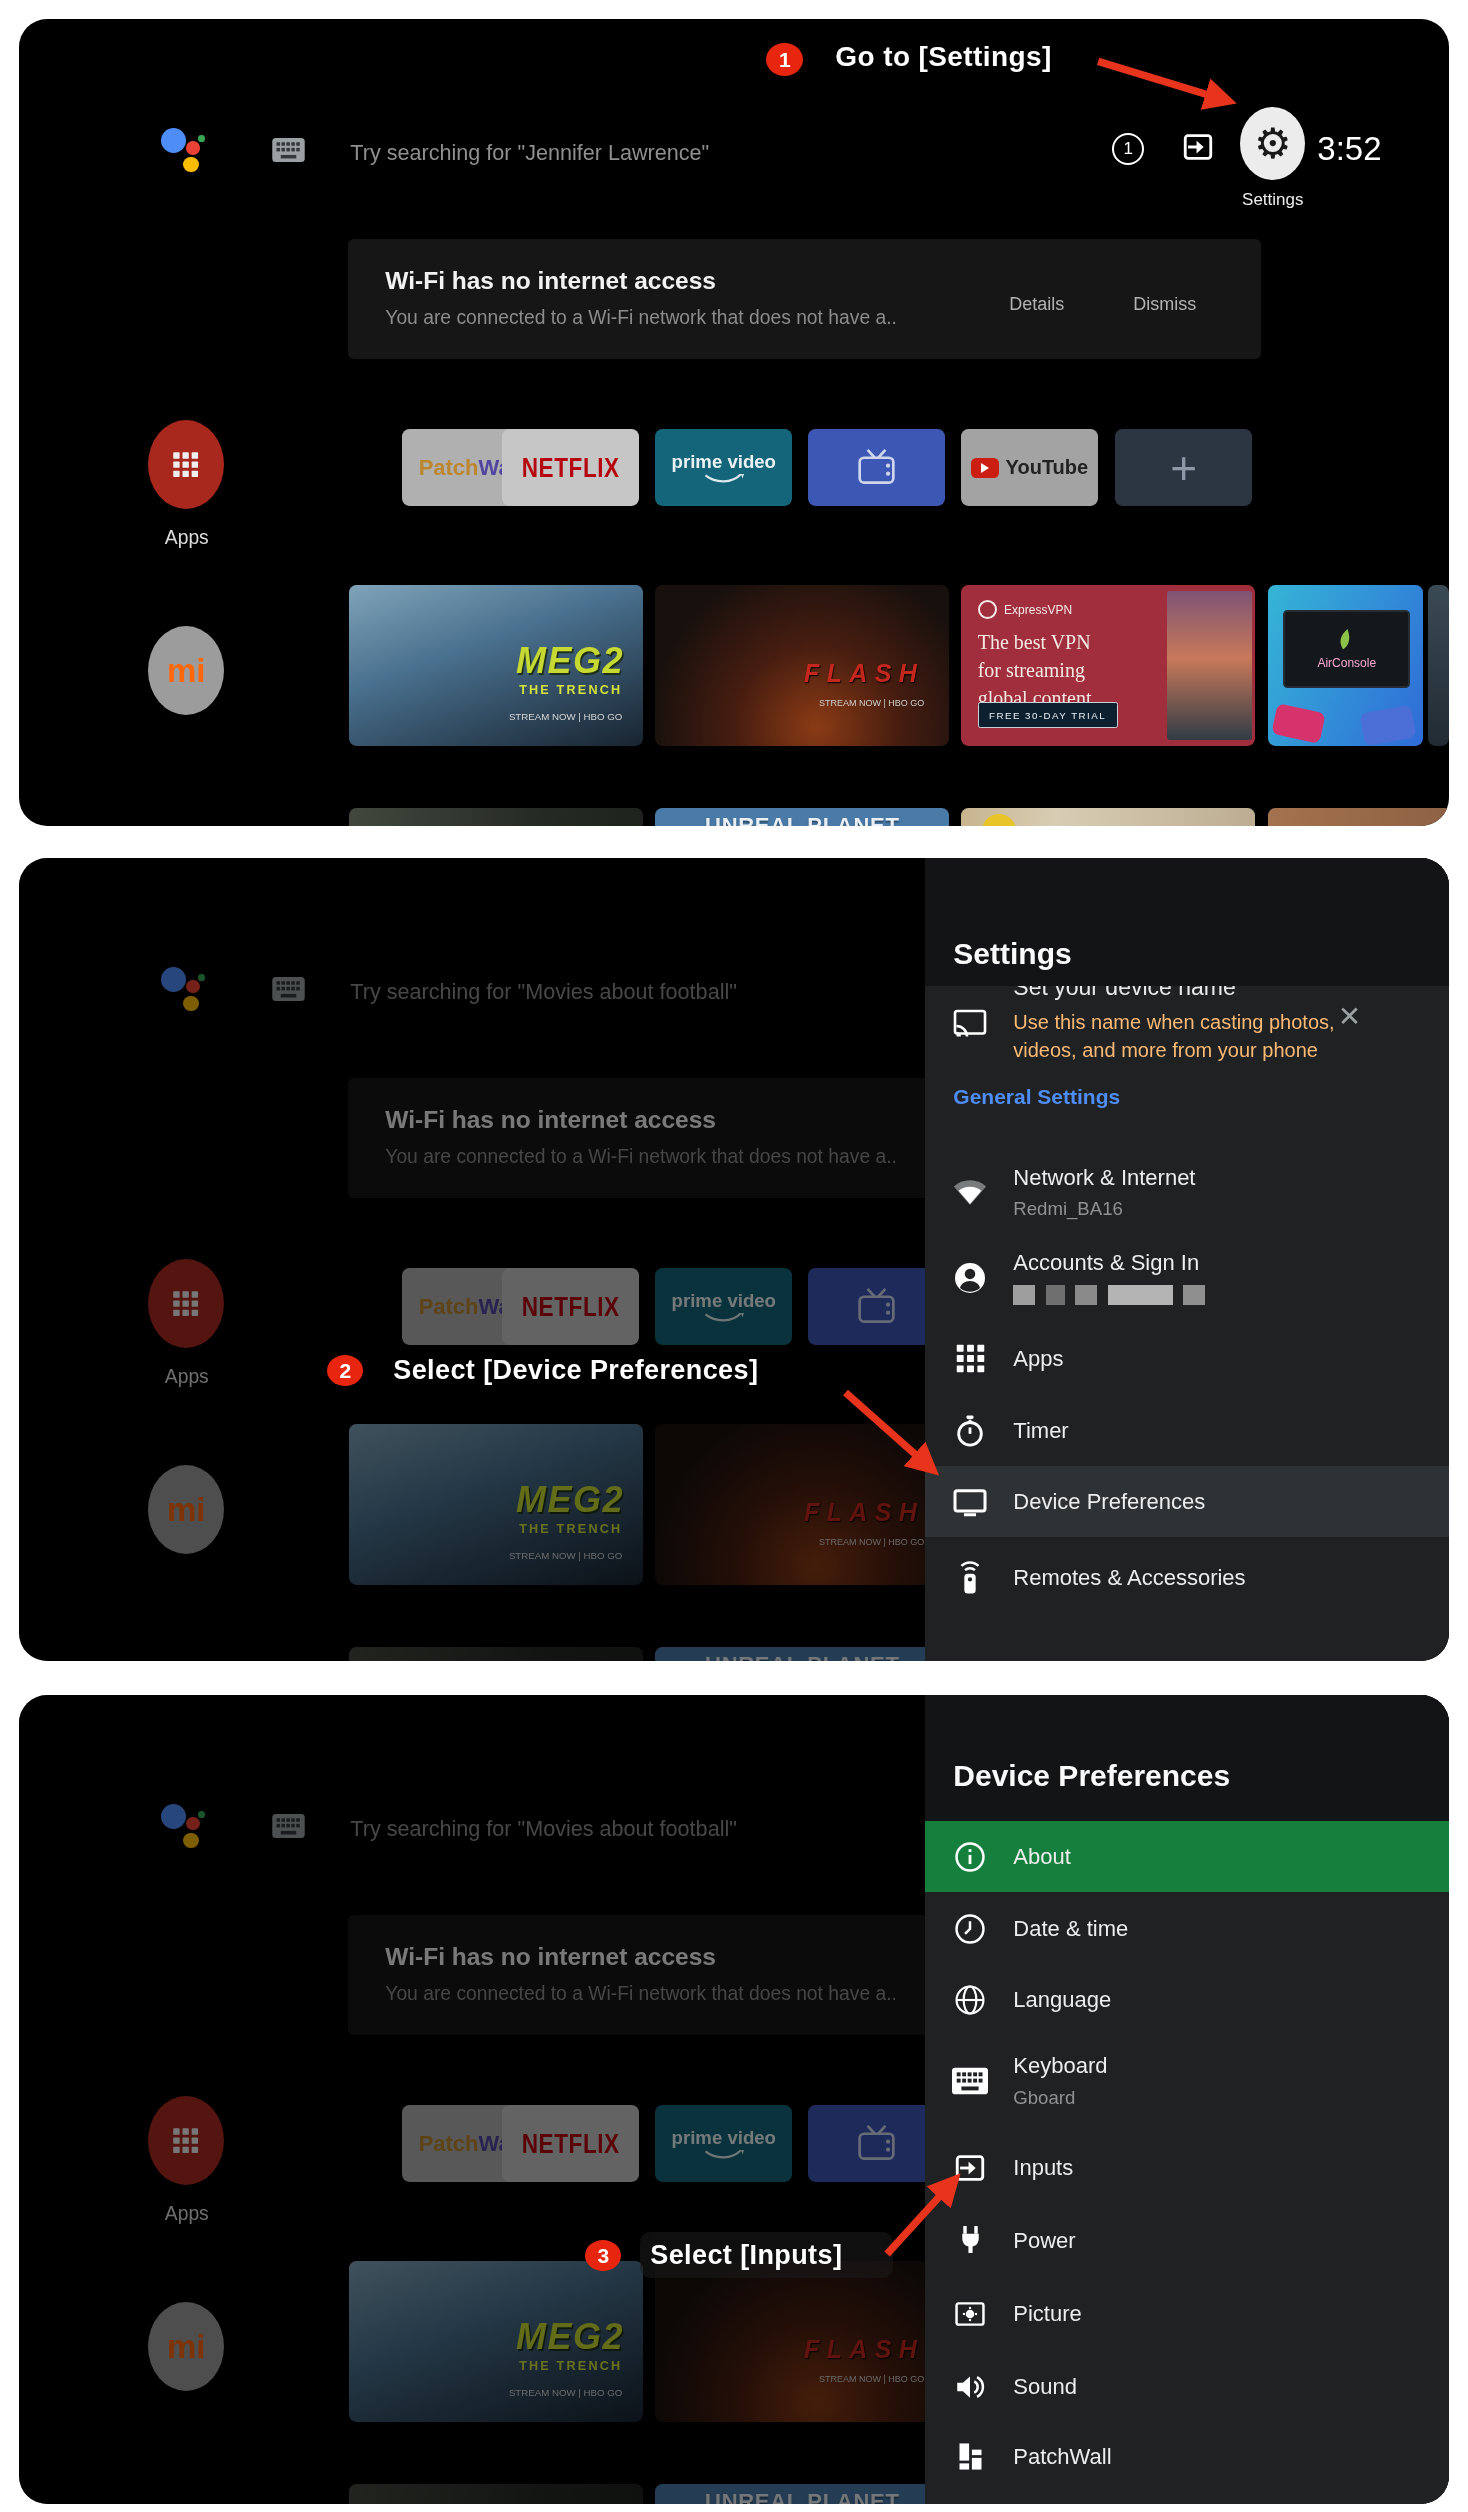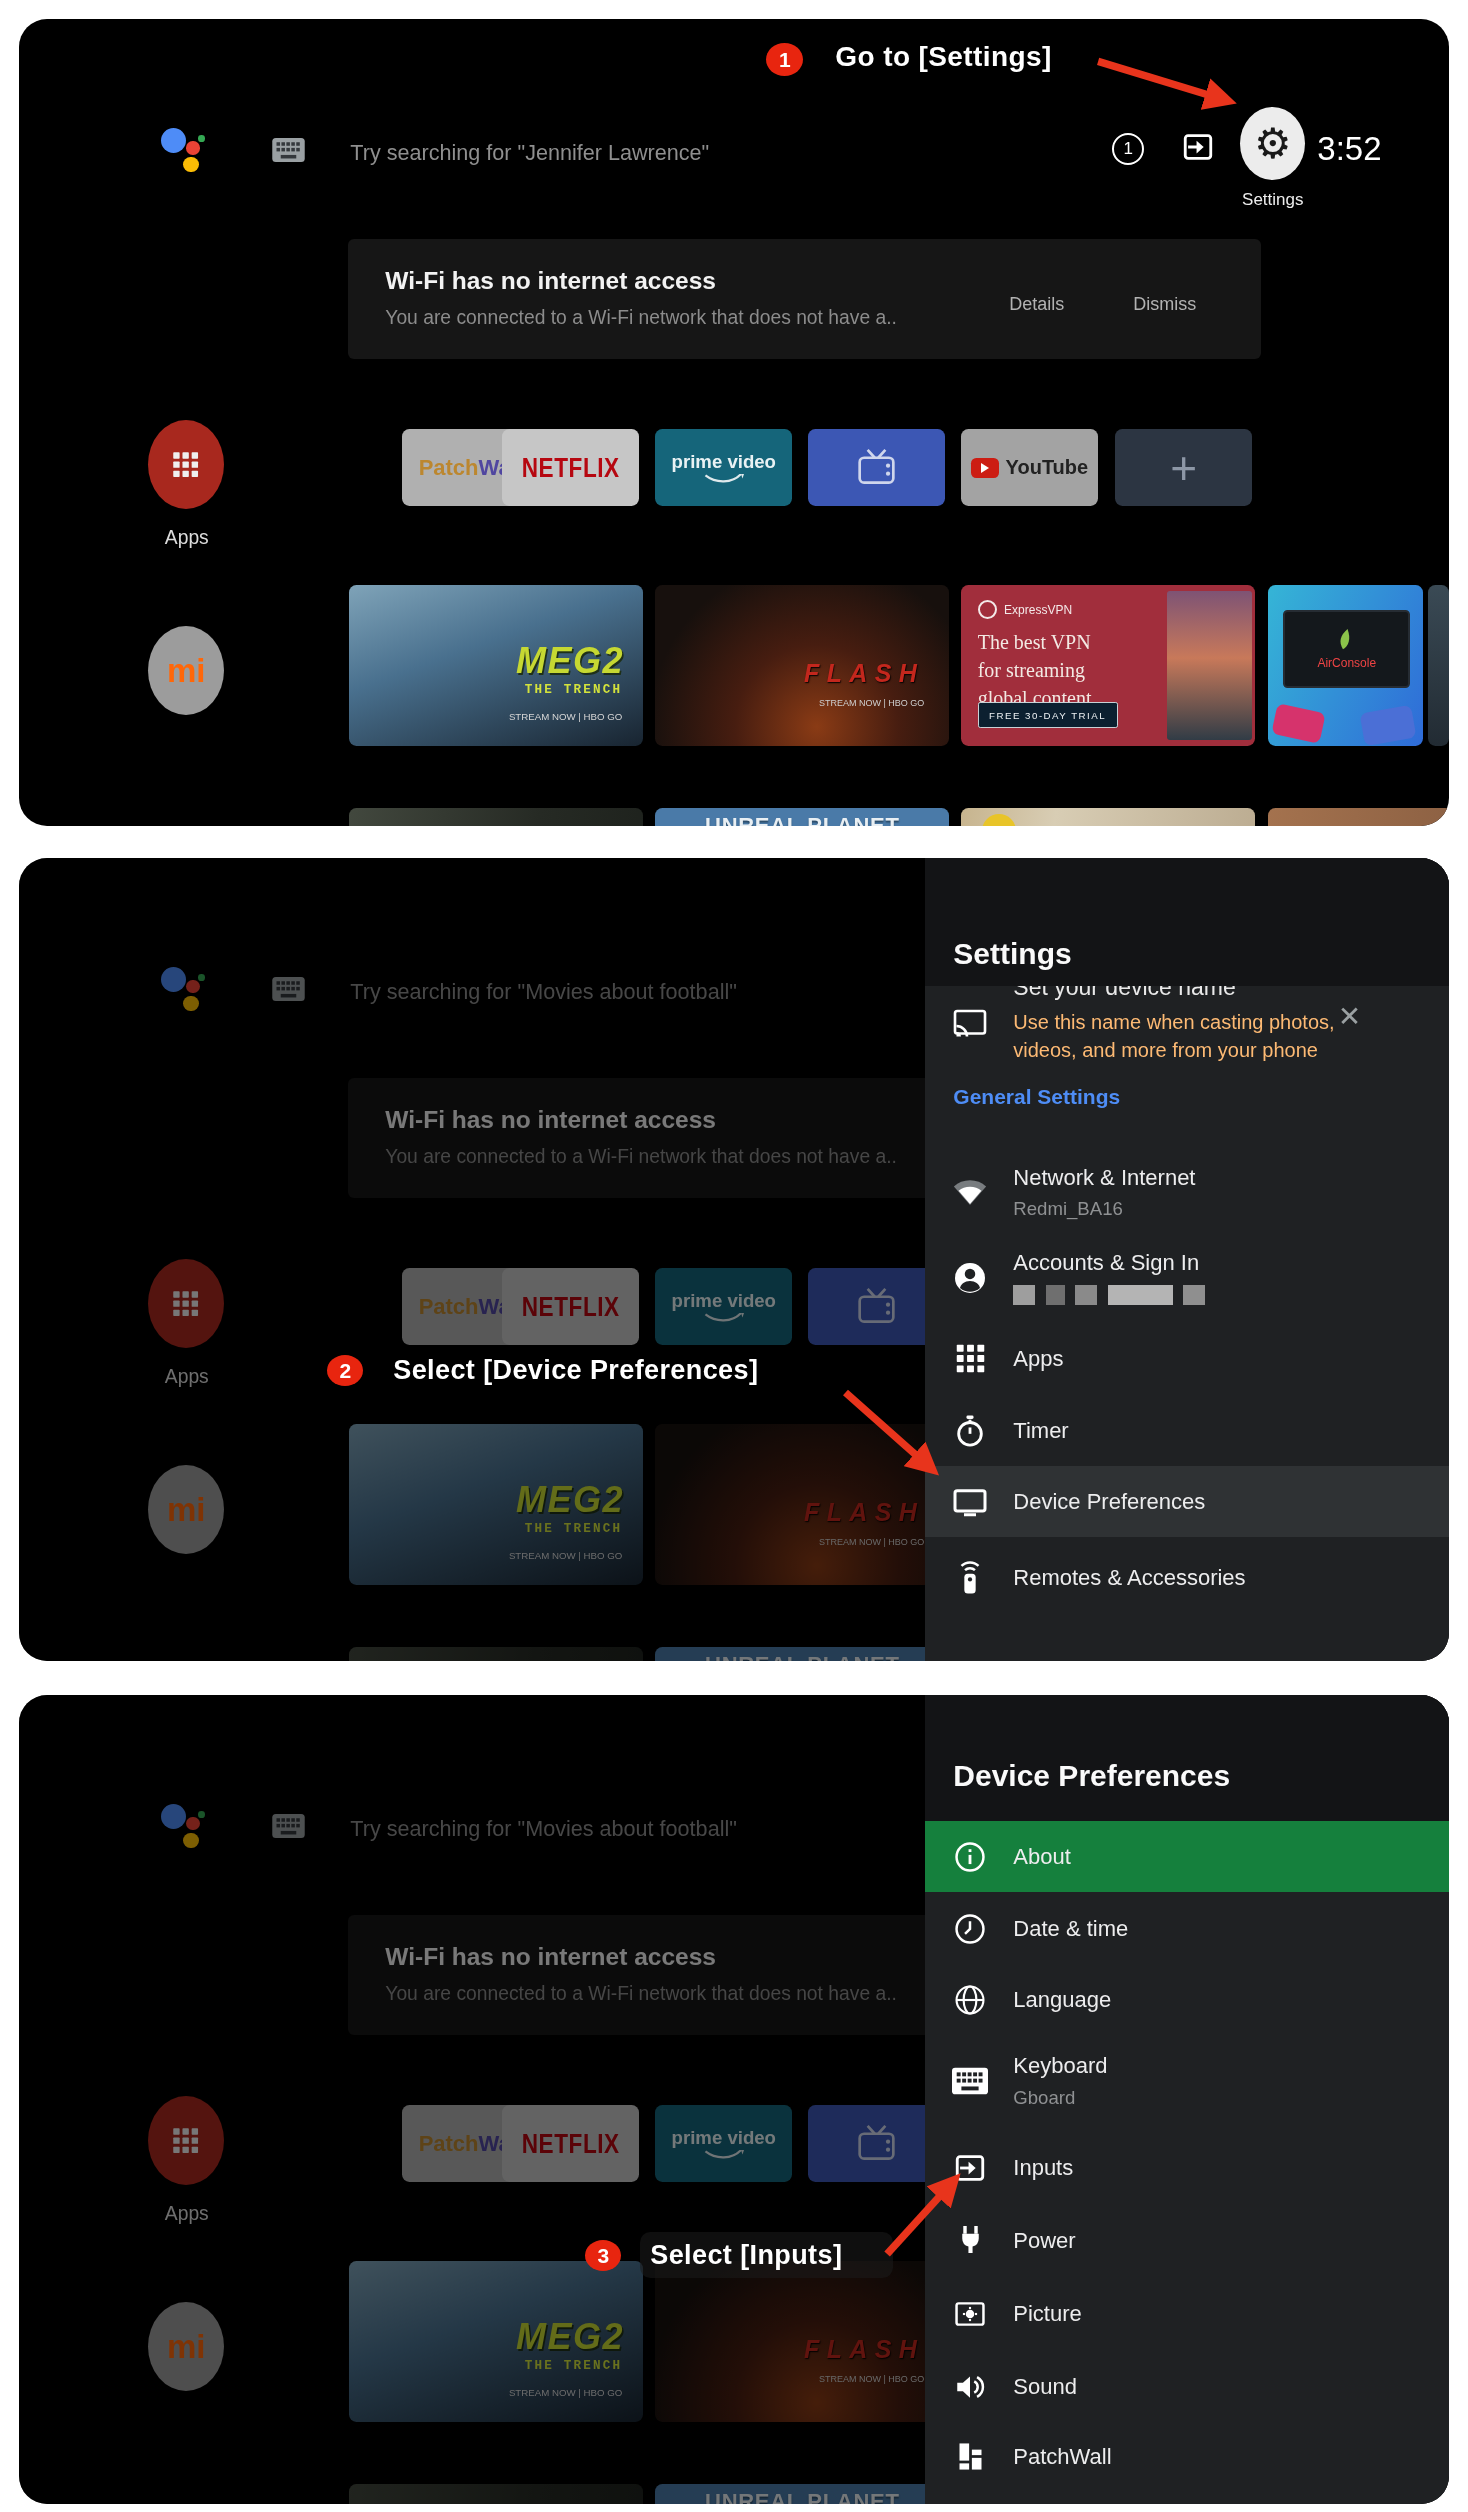--- a/index.html
+++ b/index.html
@@ -60,39 +60,39 @@
   .yt-play{width:27.5px;height:20px;background:#cc1d13;border-radius:5.2px;display:flex;align-items:center;justify-content:center;}
   .yt-tri{width:0;height:0;border-left:8.2px solid #fff;border-top:5.2px solid transparent;border-bottom:5.2px solid transparent;}
   .t-youtube span{color:#222;font-size:20px;font-weight:bold;}
   .t-plus{left:1096px;background:#2c3542;}
   .t-plus span{color:#8d97a6;font-size:46px;font-weight:300;line-height:0;}
 
   .mtile{position:absolute;top:566px;width:294px;height:161px;border-radius:7.4px;overflow:hidden;}
   .meg2{left:330px;background:linear-gradient(160deg,#7fa3b8 0%,#49708e 40%,#182430 100%);}
   .meg2-t{position:absolute;right:19.3px;top:55px;font-size:36px;font-style:italic;font-weight:900;
     color:#c6d832;text-shadow:1.5px 1.5px 0 #1f3018;letter-spacing:1.5px;}
-  .meg2-s{position:absolute;right:21px;top:98px;font-size:12.6px;font-weight:bold;color:#d3e23c;letter-spacing:2.2px;font-family:Liberation Mono, monospace;}
+  .meg2-s{position:absolute;right:21px;top:98px;font-size:12.6px;font-weight:bold;color:#d3e23c;letter-spacing:2.2px;}
   .meg2-tag{position:absolute;right:21px;top:126px;font-size:9.7px;color:#d6d6d6;}
   .flash{left:636px;background:radial-gradient(circle at 55% 88%,#8a3b15 0%,#471d10 38%,#17100d 78%);}
   .flash-t{position:absolute;right:25px;top:74px;font-size:25px;font-weight:900;font-style:italic;
     color:#c3271d;letter-spacing:7.4px;text-shadow:0.7px 0.7px 1.5px #000;}
   .flash-tag{position:absolute;right:25px;top:113px;font-size:9px;color:#cfcfcf;}
   .vpn{left:942px;background:#a12e3c;}
   .vpn-right{position:absolute;right:3px;top:6px;bottom:6px;width:85px;border-radius:3px;
     background:linear-gradient(#7e5374 0%,#c8795a 45%,#313c46 100%);}
   .vpn-brandrow{position:absolute;left:16.4px;top:15px;display:flex;gap:7.4px;align-items:center;color:#f4e9e9;font-size:12px;}
   .vpn-ring{width:15px;height:15px;border:2.2px solid #f4e9e9;border-radius:50%;display:block;}
   .vpn-head{position:absolute;left:16.4px;top:43px;font-family:"Liberation Serif",serif;font-size:20px;
     color:#f3e9e3;line-height:28px;}
   .vpn-cta{position:absolute;left:16.4px;bottom:18px;border:0.7px solid #c9d1d6;background:#0c2030;color:#eef2f4;
     font-size:9.7px;letter-spacing:1.5px;padding:6.7px 10.4px;border-radius:2.2px;font-family:"Liberation Sans",sans-serif;}
   .aircon{left:1249px;width:155px;background:linear-gradient(115deg,#35b5d6 0%,#2f6bd8 100%);}
   .ac-tv{position:absolute;left:15px;top:25px;width:123px;height:74px;background:#14181c;
     border:2.2px solid #262c33;border-radius:4.5px;display:flex;flex-direction:column;align-items:center;justify-content:center;gap:5.2px;}
-  .ac-name{color:#ef4444;font-size:12px;}
+  .ac-name{color:#f9a8d4;font-size:12px;}
   .ac-pad1{position:absolute;left:6px;bottom:7.4px;width:49px;height:31px;background:#d6336c;border-radius:7.4px;transform:rotate(12deg);}
   .ac-pad2{position:absolute;right:9px;bottom:4.5px;width:52px;height:33px;background:#4b6fd6;border-radius:7.4px;transform:rotate(-10deg);}
   .sliv{left:1409px;width:21px;background:linear-gradient(#3a4a55,#222b33);}
 
   .r3{position:absolute;top:789px;height:149px;border-radius:7.4px;overflow:hidden;}
   .r3a{left:330px;width:294px;background:linear-gradient(100deg,#42483e,#262a24 60%,#1d211c);}
   .r3b{left:636px;width:294px;background:#4a7aa8;}
   .unreal{margin-top:4.5px;text-align:center;font-weight:bold;font-size:22px;color:#e9eff3;
     letter-spacing:0.7px;text-shadow:0 1.5px 1.5px #2a4a66;}
   .r3c{left:942px;width:294px;background:linear-gradient(100deg,#c7b48e 0%,#d8cdb4 30%,#b9a98e 100%);}

